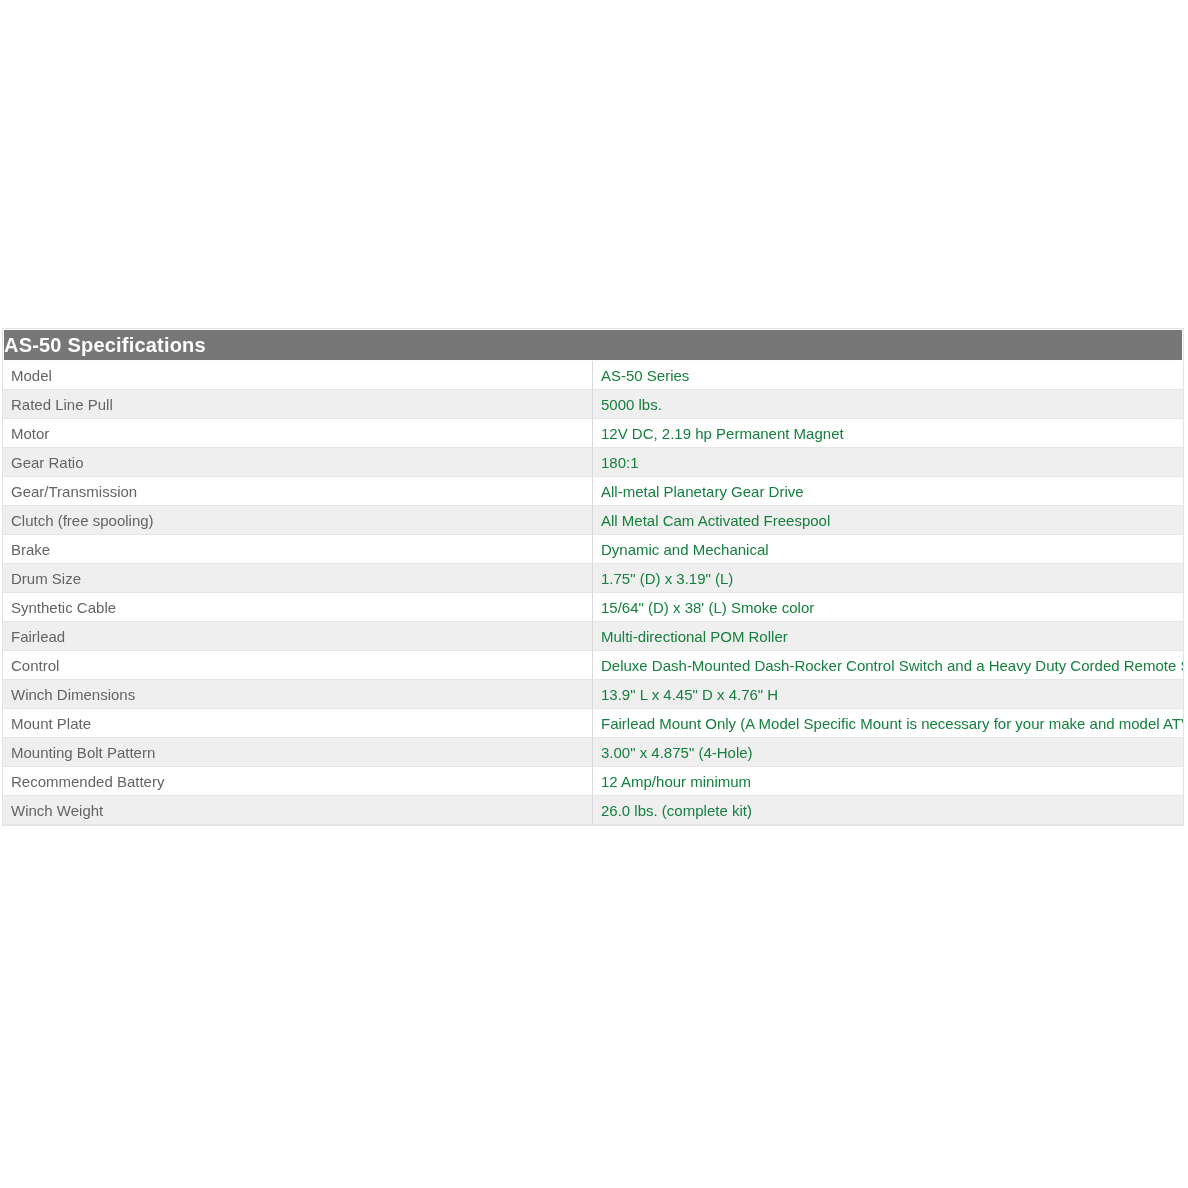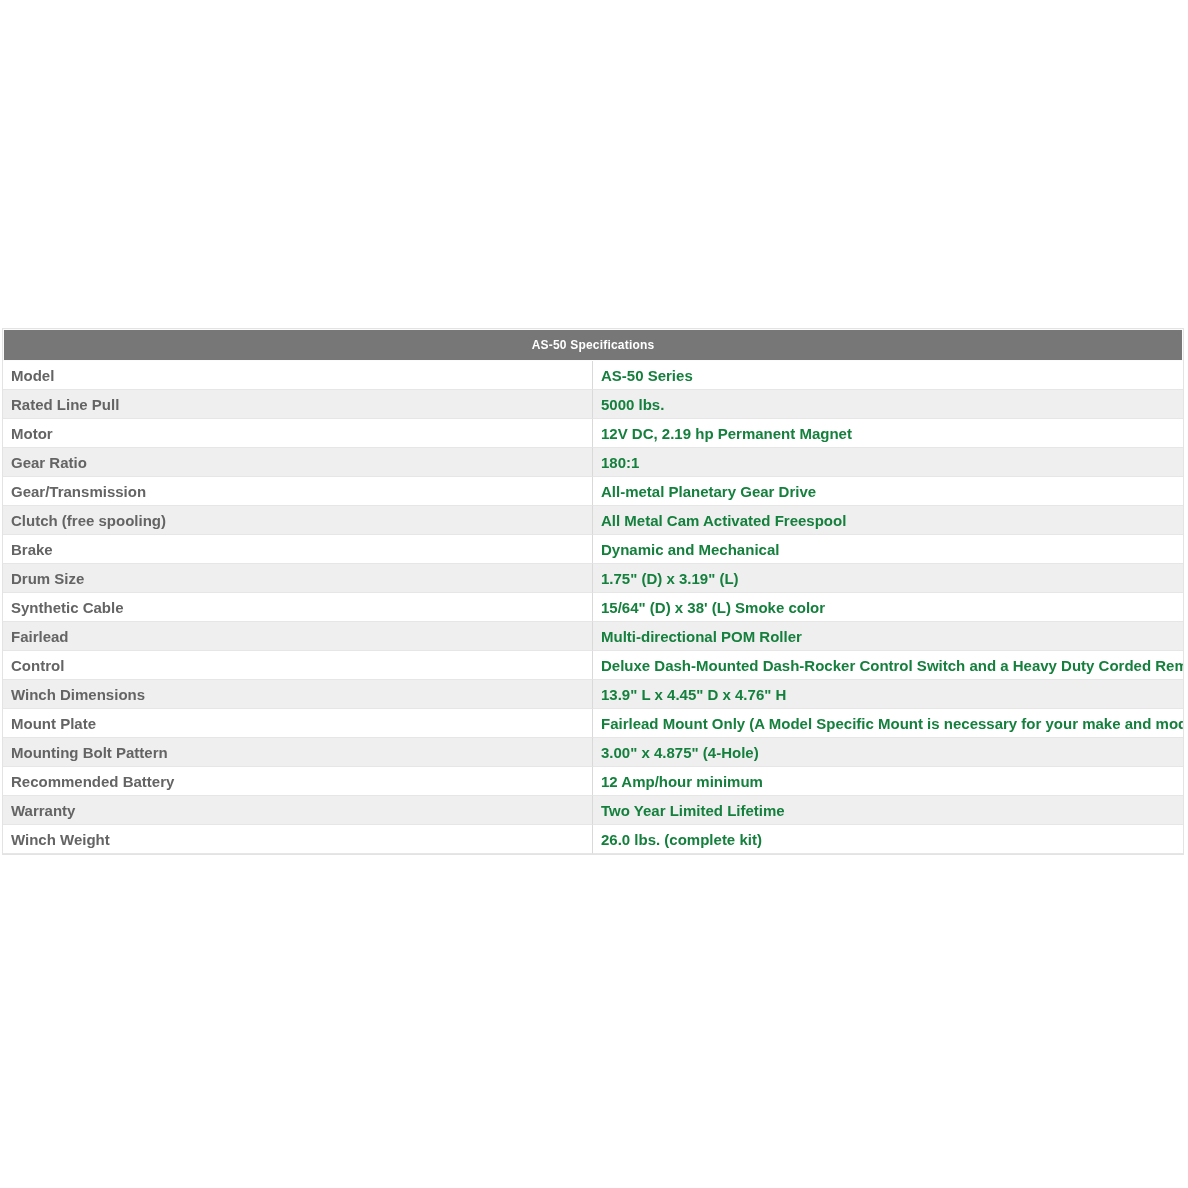--- a/index.html
+++ b/index.html
@@ -21,33 +21,33 @@
     left: 2px;
     width: 1182px;
     border-collapse: separate;
     border-spacing: 0;
     border: 1px solid #e3e3e3;
     table-layout: fixed;
   }
   .spec-table th.table-header {
     background: #777777;
     color: #ffffff;
-    font-size: 12px;
+    font-size: 20px;
     font-weight: bold;
-    text-align: center;
+    text-align: left;
     height: 30px;
     padding: 0;
     border: 1px solid #fbfbfb;
     letter-spacing: 0.2px;
   }
   .spec-table td {
     height: 28px;
     padding: 0 8px 0 8px;
     font-size: 15px;
-    font-weight: bold;
+    font-weight: normal;
     border-bottom: 1px solid #e6e6e6;
     vertical-align: middle;
     white-space: nowrap;
     overflow: hidden;
   }
   .spec-table td.spec-label {
     width: 203px;
     color: #646464;
     border-right: 1px solid #d9d9d9;
   }
@@ -126,22 +126,18 @@
         </tr>
         <tr>
           <td class="spec-label">Mounting Bolt Pattern</td>
           <td class="spec-value">3.00" x 4.875" (4-Hole)</td>
         </tr>
         <tr>
           <td class="spec-label">Recommended Battery</td>
           <td class="spec-value">12 Amp/hour minimum</td>
         </tr>
         <tr>
-          <td class="spec-label">Warranty</td>
-          <td class="spec-value">Two Year Limited Lifetime</td>
-        </tr>
-        <tr>
           <td class="spec-label">Winch Weight</td>
           <td class="spec-value">26.0 lbs. (complete kit)</td>
         </tr>
       </tbody>
   </table>
 </div>
 
 </body></html>

